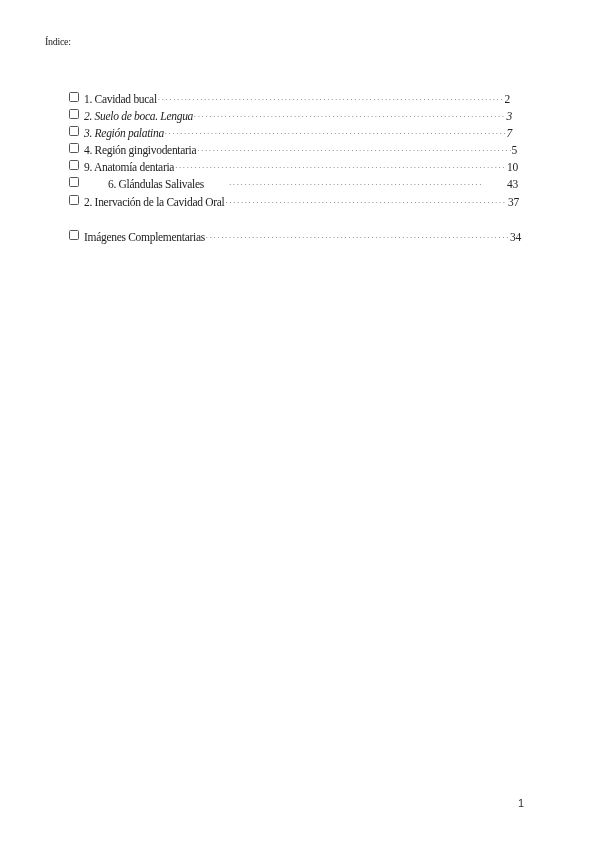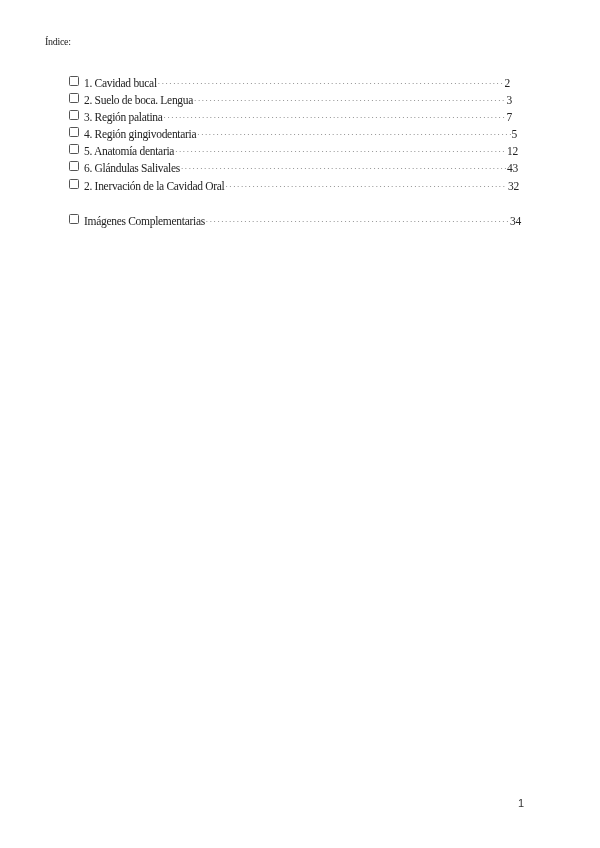--- a/index.html
+++ b/index.html
@@ -1,74 +1,74 @@
 <!DOCTYPE html>
 <html><head>
 <meta charset="utf-8">
 <style>
   html, body { margin:0; padding:0; background:#ffffff; }
   body { width:600px; height:848px; position:relative; overflow:hidden; font-family:"Liberation Serif","DejaVu Serif",serif; color:#222; }
   .title { position:absolute; left:45px; top:36px; font-size:10px; letter-spacing:-0.3px; }
   .toc { position:absolute; left:69px; width:452px; }
-  .row { position:absolute; left:0; width:452px; height:17px; display:flex; align-items:flex-end; font-size:11.5px; letter-spacing:-0.3px; white-space:nowrap; }
+  .row { position:absolute; left:0; width:452px; height:17px; display:flex; align-items:flex-end; font-size:11.5px; letter-spacing:-0.3px; white-space:nowrap;margin-top:16px; }
   .box { width:8px; height:8px; border:1.3px solid #555; border-radius:1.5px; margin-right:5px; margin-bottom:3px; flex:0 0 auto; }
   .label { flex:0 0 auto; }
   .leader { flex:1 1 auto; overflow:hidden; color:#666; font-size:9px; margin:0 1px 3px 1px; letter-spacing:1.6px; }
   .leader::before { content:"................................................................................................................................................................................................................"; }
   .num { flex:0 0 auto; }
   .pagenum { position:absolute; left:518px; top:797px; font-family:"Liberation Sans","DejaVu Sans",sans-serif; font-size:11px; color:#333; }
 </style>
 </head>
 <body>
 
 <div>
   <div class="title">Índice:</div>
 
   <div class="toc" style="top:0;">
     <div class="row" style="top:72px; width:441px;">
       <span class="box"></span>
       <span class="label">1. Cavidad bucal</span>
       <span class="leader"></span>
       <span class="num">2</span>
     </div>
-    <div class="row" style="top:89px; width:443px;">
+    <div class="row" style="top:89px; width:443px;font-style:italic;">
       <span class="box"></span>
       <span class="label">2. Suelo de boca. Lengua</span>
       <span class="leader"></span>
       <span class="num">3</span>
     </div>
-    <div class="row" style="top:106px; width:443px;">
+    <div class="row" style="top:106px; width:443px;font-style:italic;">
       <span class="box"></span>
       <span class="label">3. Región palatina</span>
       <span class="leader"></span>
       <span class="num">7</span>
     </div>
     <div class="row" style="top:123px; width:448px;">
       <span class="box"></span>
       <span class="label">4. Región gingivodentaria</span>
       <span class="leader"></span>
       <span class="num">5</span>
     </div>
     <div class="row" style="top:140px; width:449px;">
       <span class="box"></span>
-      <span class="label">5. Anatomía dentaria</span>
+      <span class="label">9. Anatomía dentaria</span>
       <span class="leader"></span>
-      <span class="num">12</span>
+      <span class="num">10</span>
     </div>
-    <div class="row" style="top:157px; width:449px;">
+    <div class="row" style="top:157px; width:449px;gap:24px;">
       <span class="box"></span>
       <span class="label">6. Glándulas Salivales</span>
       <span class="leader"></span>
       <span class="num">43</span>
     </div>
     <div class="row" style="top:175px; width:450px;">
       <span class="box"></span>
       <span class="label">2. Inervación de la Cavidad Oral</span>
       <span class="leader"></span>
-      <span class="num">32</span>
+      <span class="num">37</span>
     </div>
     <div class="row" style="top:210px; width:452px;">
       <span class="box"></span>
       <span class="label">Imágenes Complementarias</span>
       <span class="leader"></span>
       <span class="num">34</span>
     </div>
   </div>
 
   <div class="pagenum">1</div>

